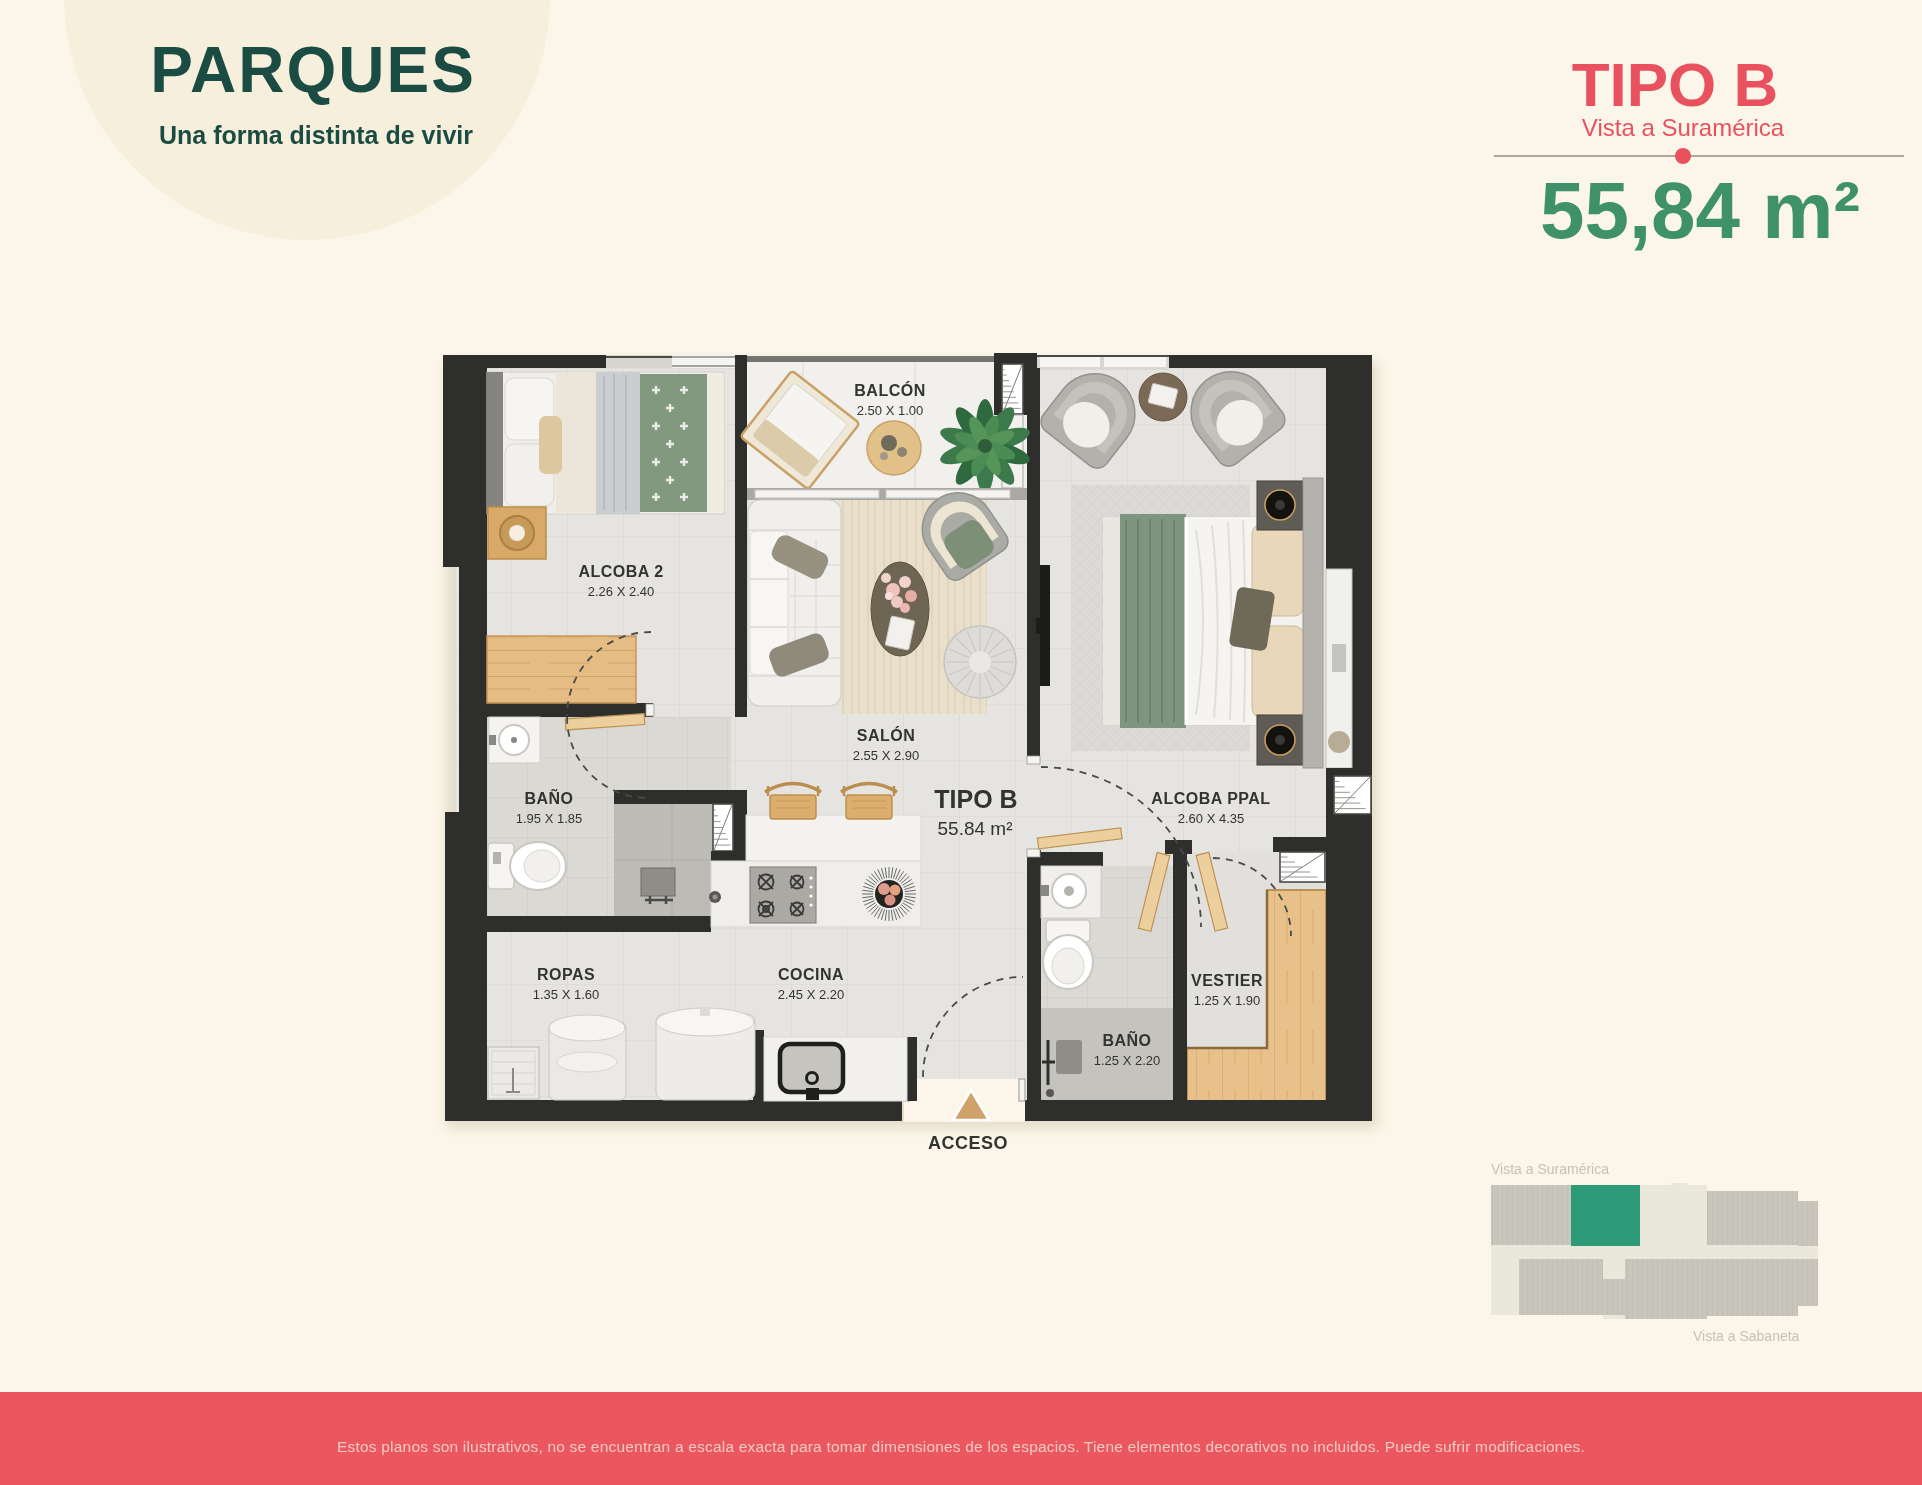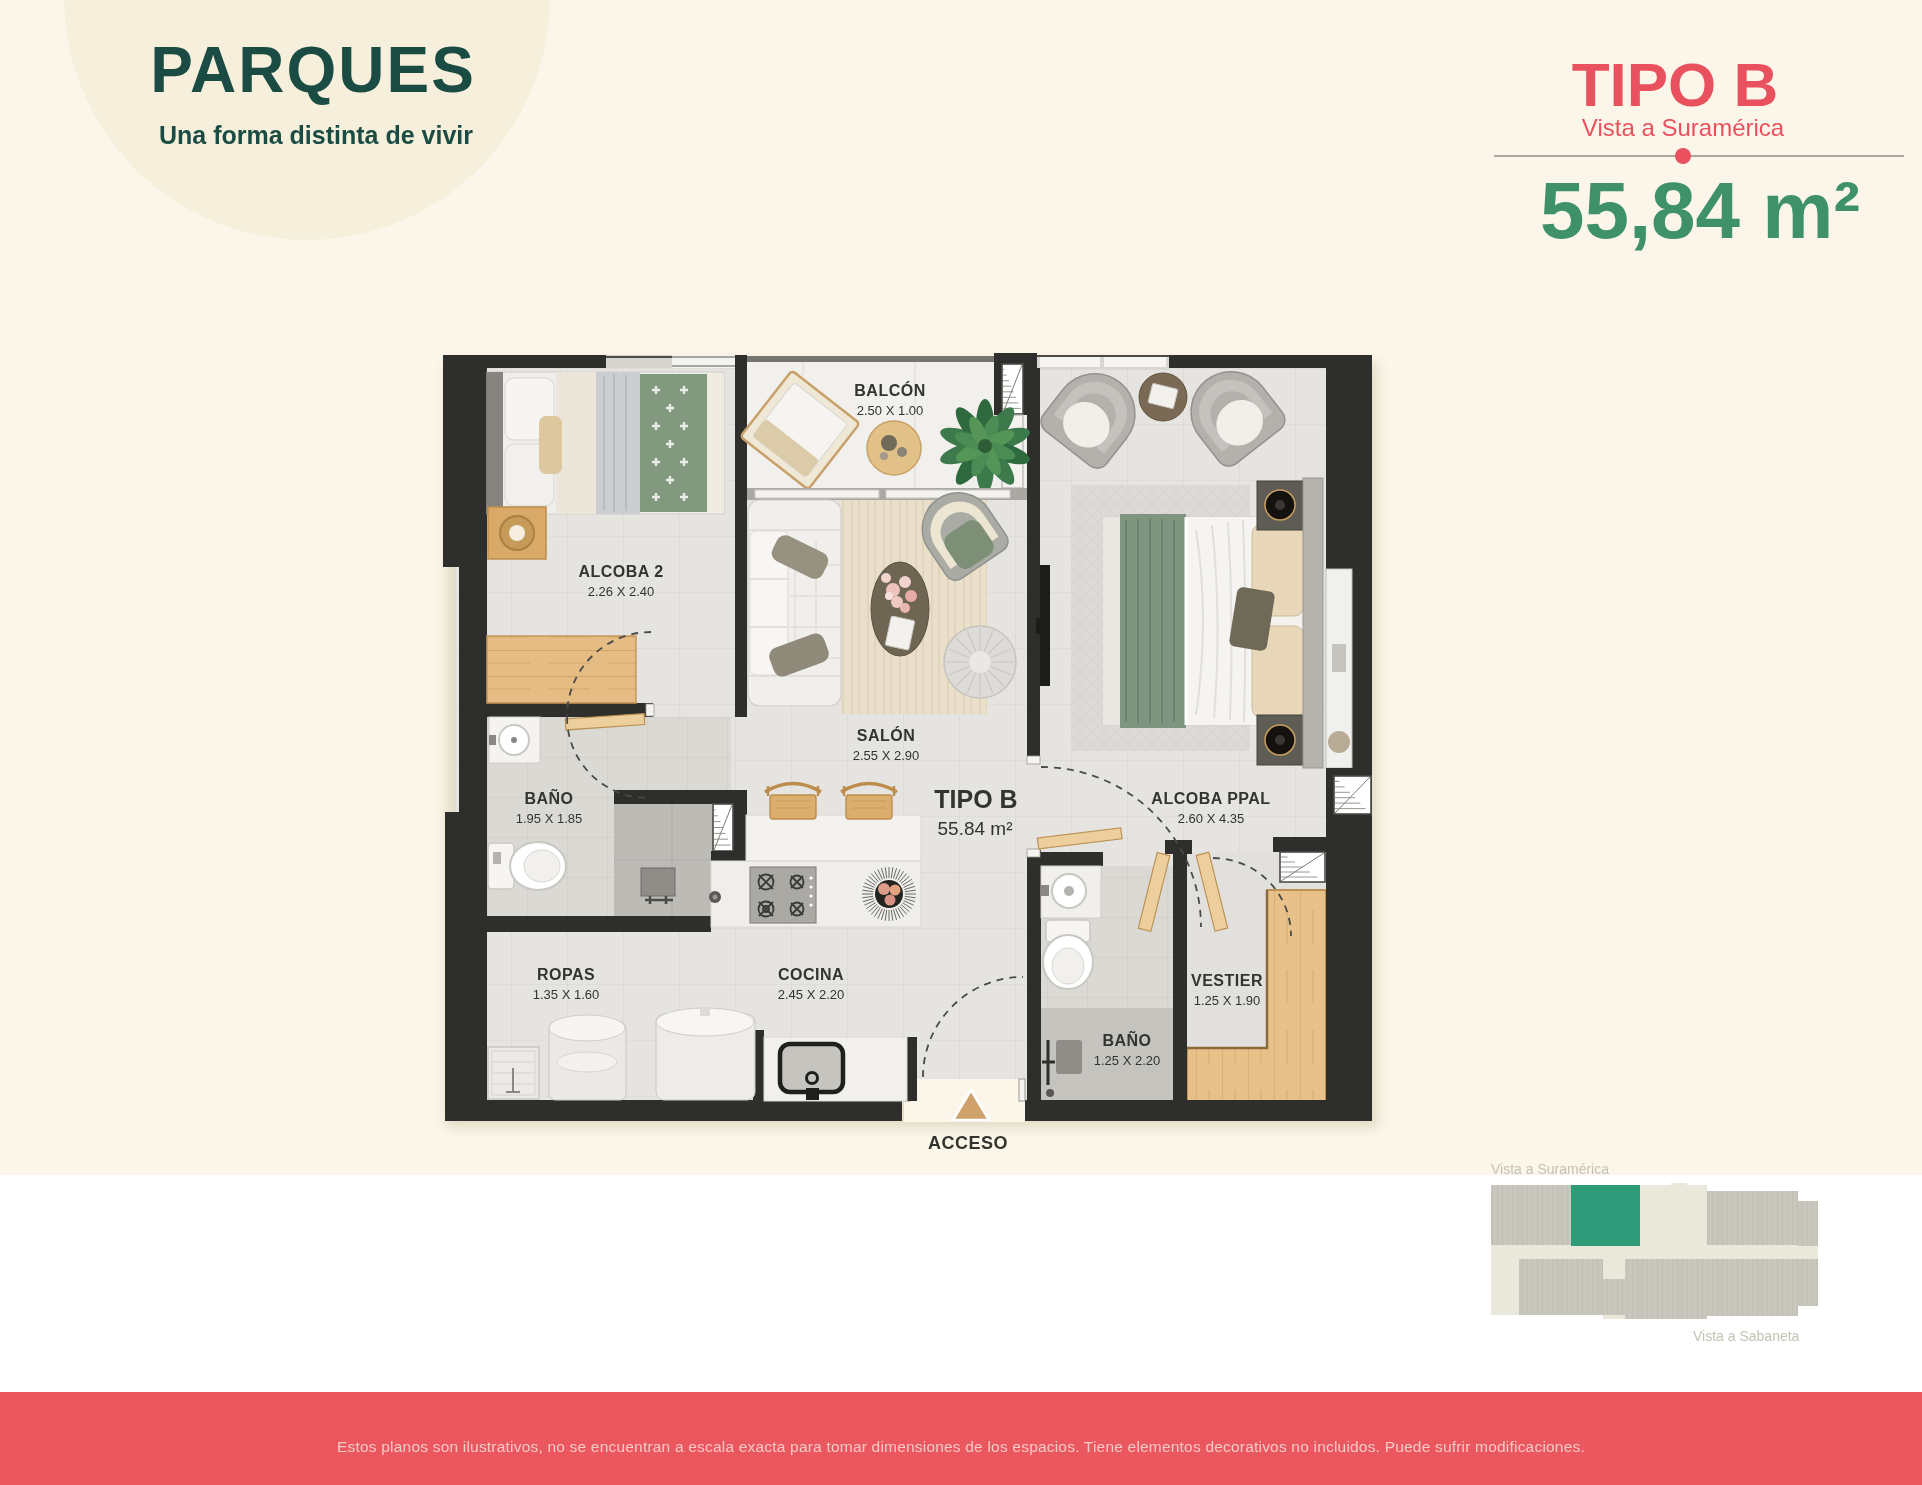--- a/index.html
+++ b/index.html
@@ -1,17 +1,17 @@
 <!DOCTYPE html>
 <html><head>
 <meta charset="utf-8">
 <style>
 html,body{margin:0;padding:0;}
 body{width:1922px;height:1485px;overflow:hidden;font-family:"Liberation Sans",sans-serif;}
-.stage{position:relative;width:1922px;height:1175px;background:#fbf6e9;}
+.stage{position:relative;width:1922px;height:1485px;background:#fbf6e9;}
 svg{position:absolute;left:0;top:0;}
 </style>
 </head>
 <body>
 <div class="stage">
 <svg width="1922" height="1485" viewBox="0 0 1922 1485">
 <defs>
 <pattern id="tiles" width="56" height="56" patternUnits="userSpaceOnUse" x="455" y="368">
   <rect width="56" height="56" fill="#e6e4e0"></rect>
   <path d="M0 0H56M0 0V56" stroke="#d8d6d1" stroke-width="1.2" fill="none"></path>

